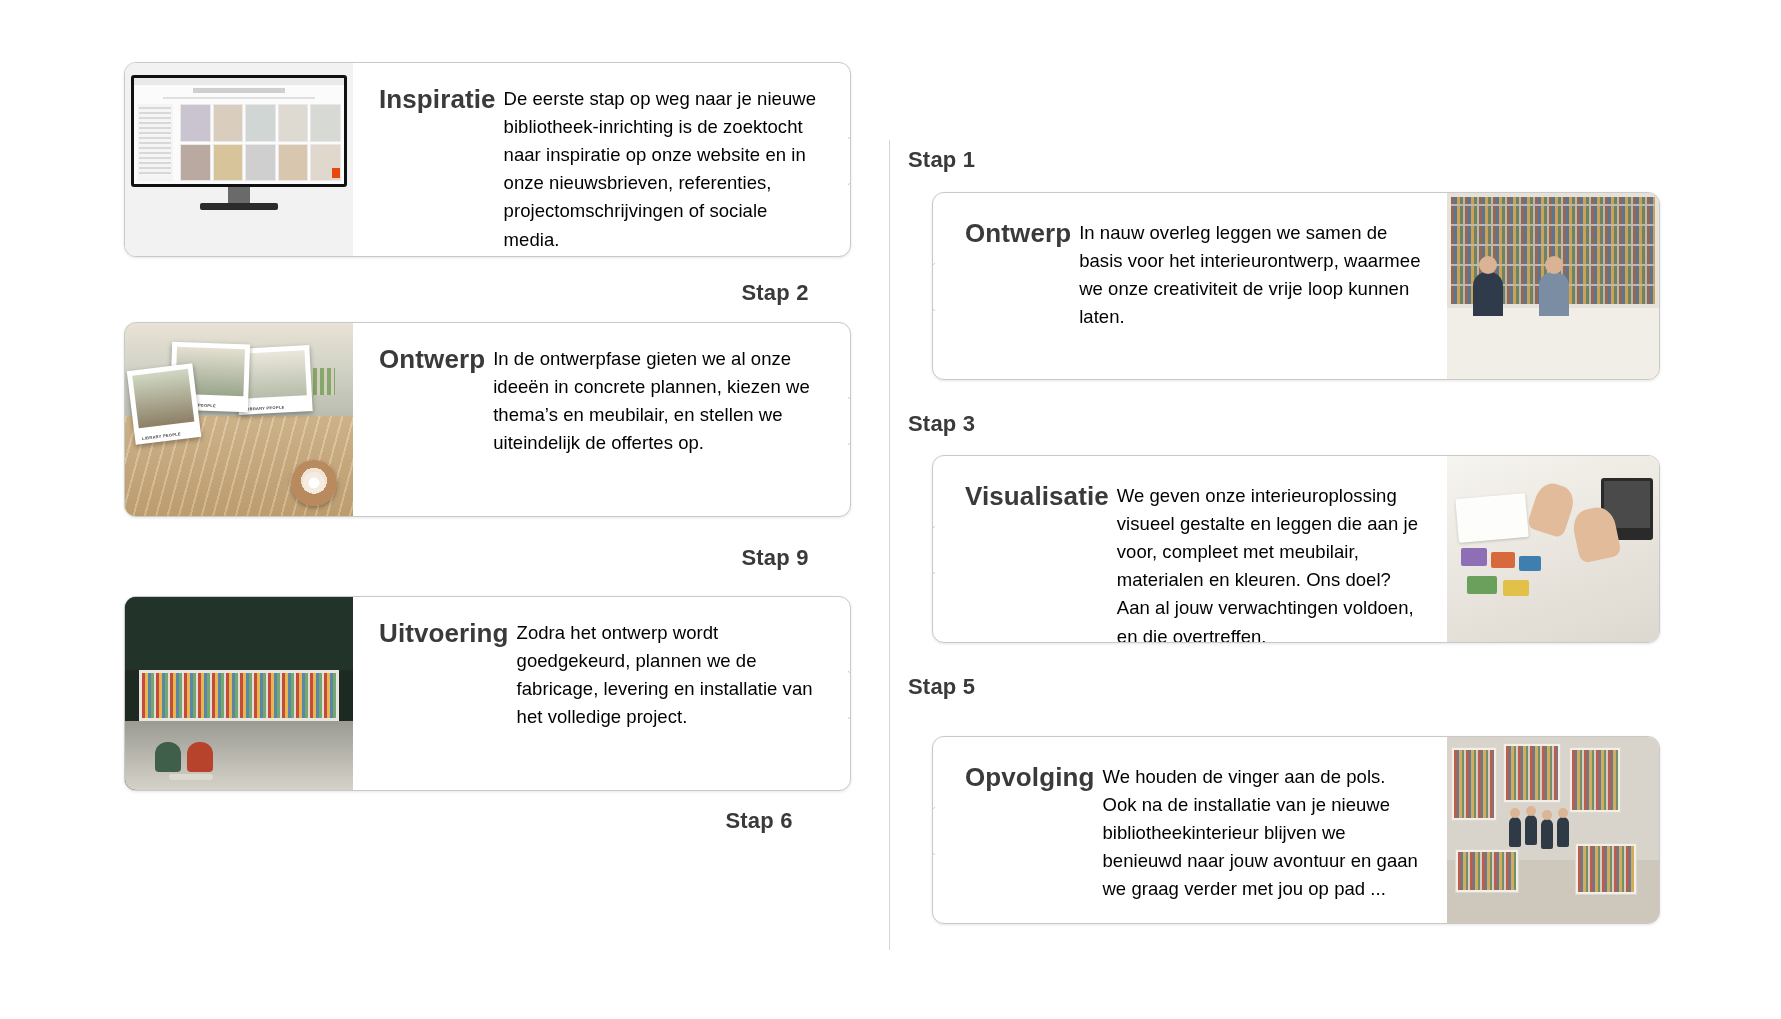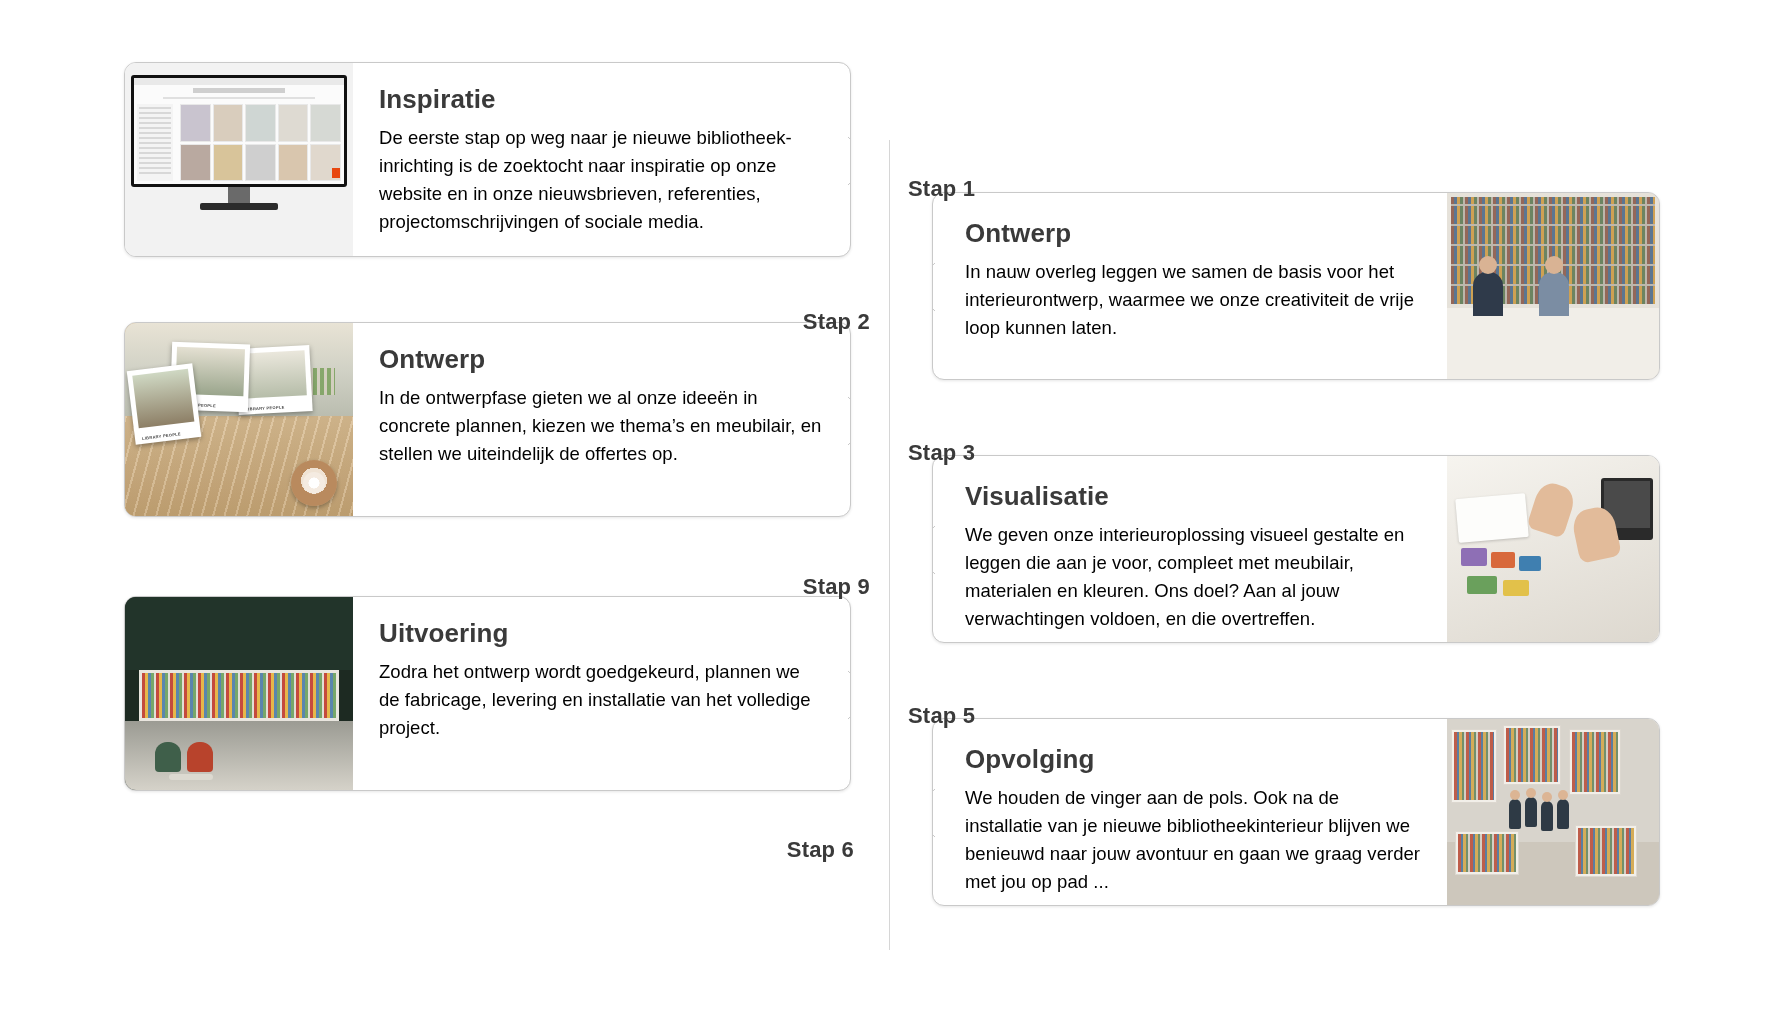--- a/index.html
+++ b/index.html
@@ -27,21 +27,21 @@
     border-radius:12px;
     box-sizing:border-box;
     display:flex;
     overflow:hidden;
     box-shadow:0 1px 3px rgba(0,0,0,.10);
   }
   .card .thumb{flex:0 0 auto;overflow:hidden;position:relative;}
   .card .body{
     flex:1 1 auto;
     padding:22px 26px 20px 26px;
-    display:flex;flex-direction:column;justify-content:flex-start;
+    display:flex;justify-content:flex-start;gap:8px;
   }
   .card.right .body{padding:26px 26px 22px 32px;}
   .card-title{
     font-size:26px;
     font-weight:600;
     color:#3a3a3a;
     letter-spacing:.1px;
     margin:0 0 10px 0;
     line-height:1.1;
   }
@@ -83,23 +83,22 @@
   .notch-left svg{position:absolute;right:-1px;top:0;overflow:visible;}
 
   
   .step-label{
     position:absolute;
     font-size:22px;
     font-weight:700;
     color:#3a3a3a;
     letter-spacing:.2px;
     white-space:nowrap;
-    margin-top:29px;
-  }
-  .step-label.left-side{text-align:right;}
+  }
+  .step-label.left-side{text-align:center;}
 
   
   .thumb-inner{position:absolute;inset:0;}
 
   
   .t-monitor{background:#f2f2f2;}
   .mon-screen{
     position:absolute;left:6px;top:12px;right:6px;height:112px;
     background:#111;border-radius:3px;padding:3px;box-sizing:border-box;
   }
@@ -353,21 +352,21 @@
         <div class="hand" style="left:128px;top:52px;width:42px;height:52px;transform:rotate(-12deg);"></div>
       </div>
     </div>
     <div class="notch-left" style="top:70px;">
       <svg width="26" height="48" viewBox="0 0 26 48" fill="none">
         <path d="M26 0 L1 24 L26 48" stroke="#c9c9c9" stroke-width="1" fill="none"></path>
       </svg>
     </div>
   </div>
 
-  <div class="card right" style="left:932px;top:718px;width:728px;height:188px;">
+  <div class="card right" style="left:932px;top:736px;width:728px;height:188px;">
     <div class="body">
       <h3 class="card-title">Opvolging</h3>
       <p class="card-text">We houden de vinger aan de pols. Ook na de installatie van je nieuwe bibliotheekinterieur blijven we benieuwd naar jouw avontuur en gaan we graag verder met jou op pad ...</p>
     </div>
     <div class="thumb t-library" style="width:212px;">
       <div class="thumb-inner">
         <div class="lib-floor"></div>
         <div class="lib-unit" style="left:4px;top:10px;width:46px;height:74px;"></div>
         <div class="lib-unit" style="left:56px;top:6px;width:58px;height:60px;"></div>
         <div class="lib-unit" style="left:122px;top:10px;width:52px;height:66px;"></div>

